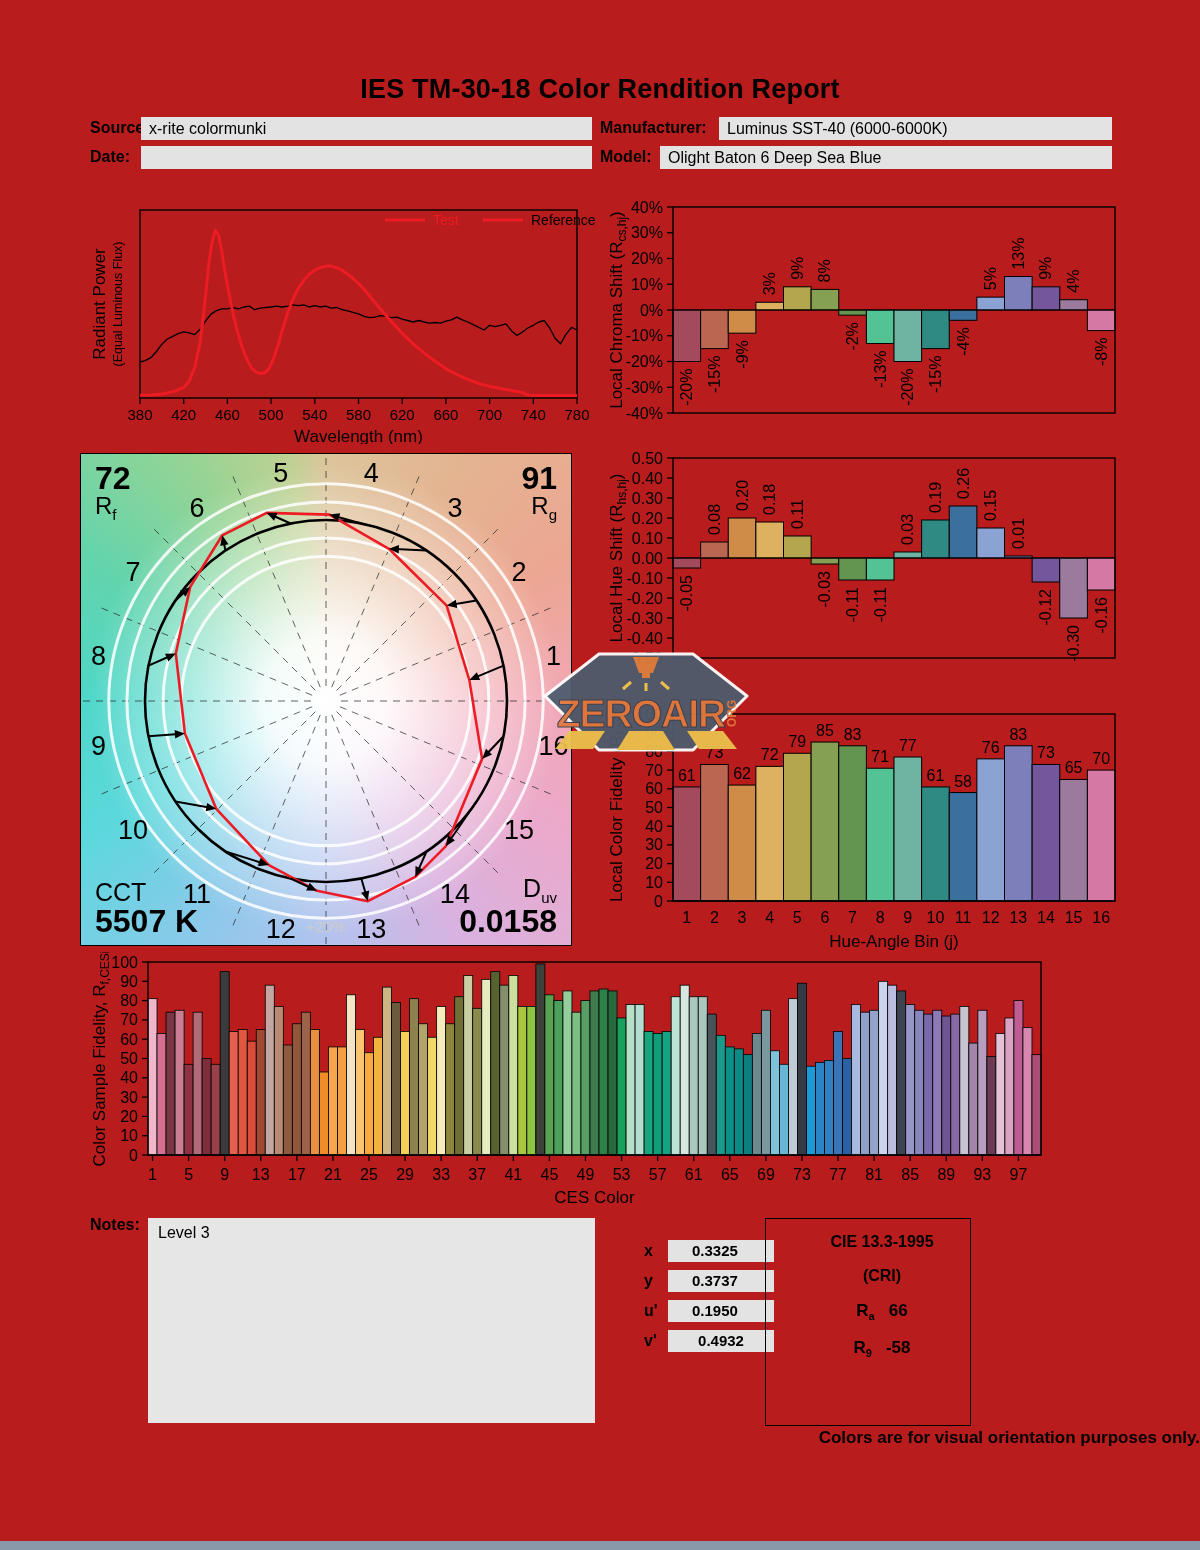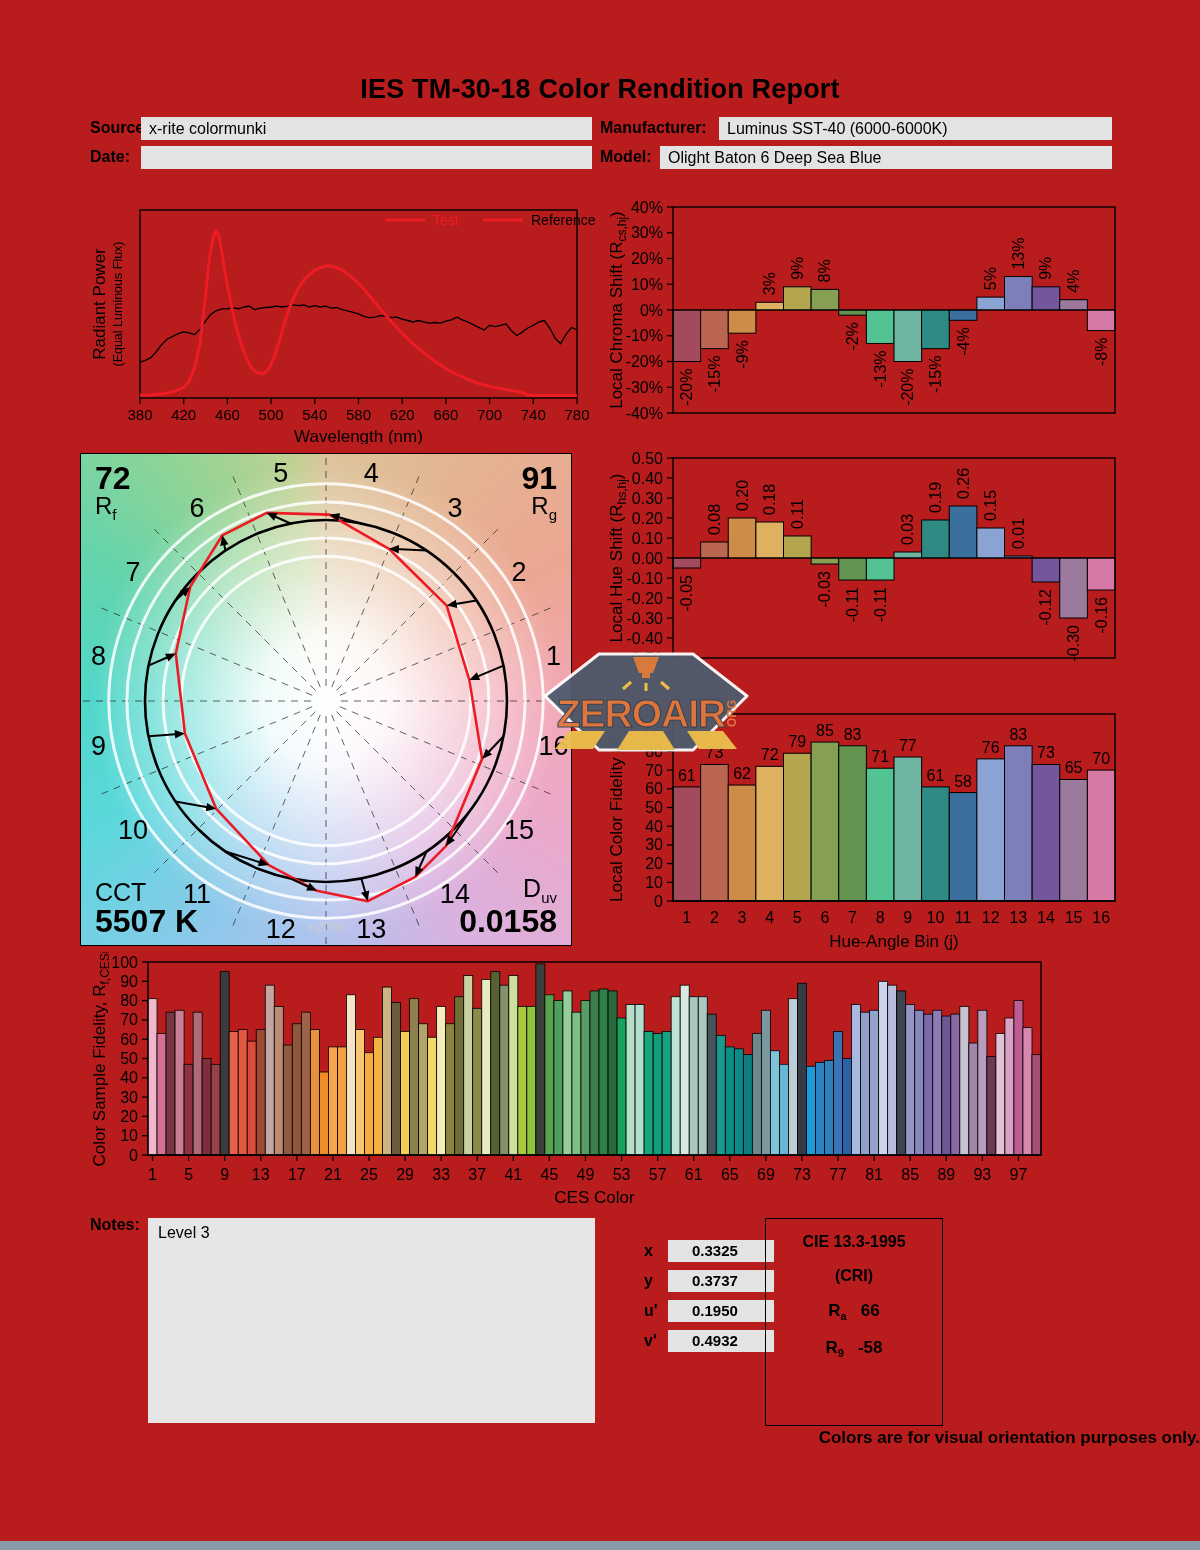--- a/index.html
+++ b/index.html
@@ -585,23 +585,23 @@
   <div class="abs flabel" style="left:90px;top:1216px;">Notes:</div>
   <div class="abs notesbox" style="left:148px;top:1218px;width:427px;height:193px;">Level 3</div>
 
   <div class="abs coordlab" style="left:644px;top:1242px;">x</div>
   <div class="abs coordval" style="left:668px;top:1240px;">0.3325</div>
   <div class="abs coordlab" style="left:644px;top:1272px;">y</div>
   <div class="abs coordval" style="left:668px;top:1270px;">0.3737</div>
   <div class="abs coordlab" style="left:644px;top:1302px;">u'</div>
   <div class="abs coordval" style="left:668px;top:1300px;">0.1950</div>
   <div class="abs coordlab" style="left:644px;top:1332px;">v'</div>
-  <div class="abs coordval" style="left:668px;top:1330px;">0.4932</div>
-
-  <div class="abs cribox" style="left:765px;top:1218px;width:176px;height:206px;">
+  <div class="abs coordval" style="left:668px;top:1330px;text-align:center;">0.4932</div>
+
+  <div class="abs cribox" style="left:765px;top:1218px;width:176px;height:206px;padding-left:28px;">
     <div class="l1">CIE 13.3-1995</div>
     <div class="l2">(CRI)</div>
     <div class="crirow"><span>R</span><sub>a</sub><span class="crival">66</span></div>
     <div class="crirow"><span>R</span><sub>9</sub><span class="crival">-58</span></div>
   </div>
 
   <div class="abs footer" style="top:1428px;text-align:right;">Colors are for visual orientation purposes only.</div>
   <div class="abs bottomstrip"></div>
 </div>
 

